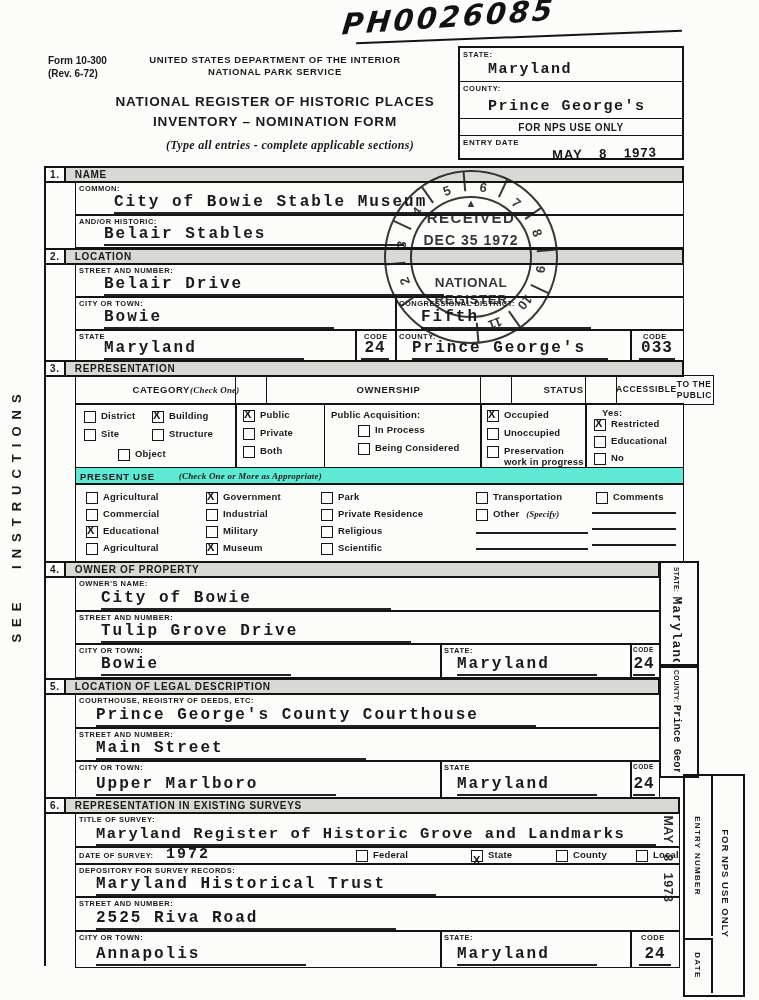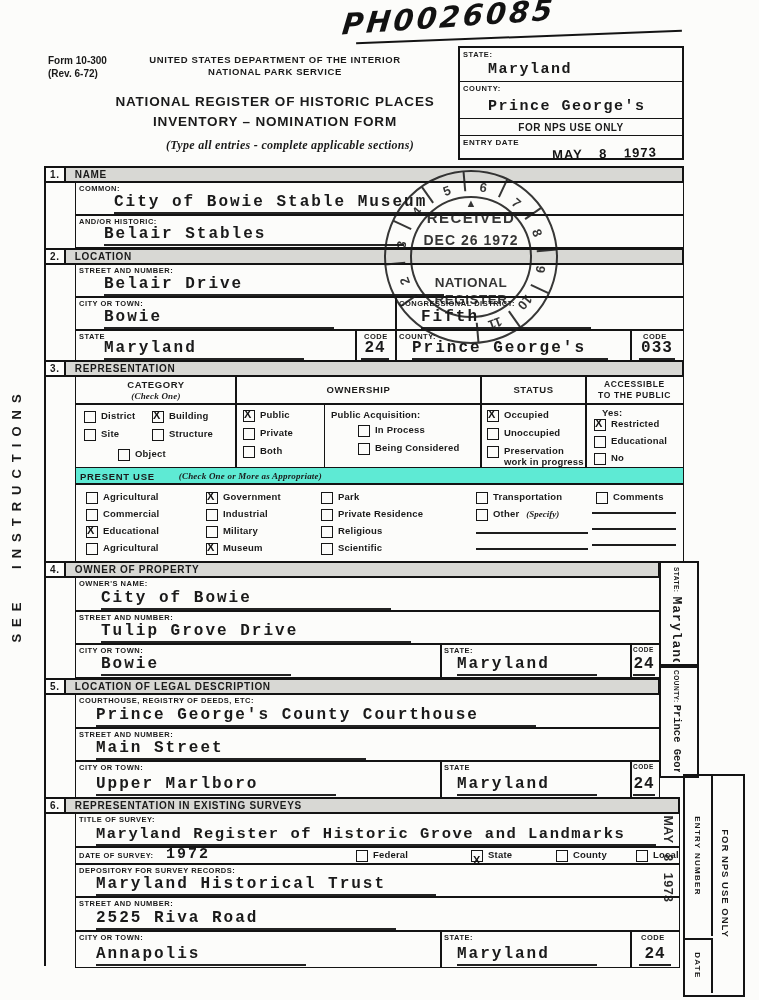--- a/index.html
+++ b/index.html
@@ -44,22 +44,22 @@
   .fval.center{text-align:center;letter-spacing:1px;}
   .fval.noline{border-bottom:none;}
   
   .cb{position:absolute;display:flex;align-items:flex-start;gap:5px;}
   .cbx{width:10px;height:10px;border:1.6px solid #161616;position:relative;flex:none;}
   .cb[data-checked="true"] .cbx::after{content:"X";position:absolute;left:0px;top:-3px;
         font:700 11px "Liberation Sans",sans-serif;color:#131313;}
   .cb.lowx[data-checked="true"] .cbx::after{left:1px;top:3px;}
   .cbl{font:700 9.5px "Liberation Sans",sans-serif;letter-spacing:.2px;line-height:1.15;}
   .cbsuf{font:italic 700 9px "Liberation Serif",serif;margin-left:2px;}
-  .hcell{position:absolute;border:1.6px solid #141414;display:flex;flex-direction:column;
-        align-items:center;justify-content:center;font:700 9.5px "Liberation Sans",sans-serif;letter-spacing:.6px;line-height:1.3;}
+  .hcell{position:absolute;border:1.6px solid #141414;display:flex;flex-direction:row;
+        align-items:center;justify-content:center;font:700 9.5px "Liberation Sans",sans-serif;letter-spacing:.6px;line-height:1.3;padding-left:30px;}
   .hsub{font:italic 700 9px "Liberation Serif",serif;letter-spacing:.2px;}
   .cell{position:absolute;border:1.6px solid #141414;}
   .minilab{position:absolute;font:700 9.5px "Liberation Sans",sans-serif;letter-spacing:.2px;}
   .blank{position:absolute;border-bottom:2px solid #1d1d1d;}
   
   .rstamp{position:absolute;left:384px;top:170px;width:174px;height:174px;opacity:.88;z-index:5;}
   .rs-outer{position:absolute;inset:0;border:2.2px solid #1c1c1c;border-radius:50%;}
   .rs-inner{position:absolute;inset:26px;border:2px solid #1c1c1c;border-radius:50%;}
   .rs-arrow{position:absolute;left:0;right:0;top:27px;text-align:center;font-size:11px;}
   .rs-received{position:absolute;left:0;right:0;top:39px;text-align:center;font:700 15px "Liberation Sans",sans-serif;letter-spacing:1.5px;}
@@ -468,21 +468,21 @@
   </div>
   <div class="vstamp" style="left:656px;top:800px;width:24px;height:118px">
     <div class="vin" style="left:24px;width:118px;height:24px">MAY 8 1973</div>
   </div>
 
   <div class="rstamp">
     <div class="rs-outer"></div>
     <div class="rs-inner"></div>
     <div class="rs-arrow">▲</div>
     <div class="rs-received">RECEIVED</div>
-    <div class="rs-date">DEC 26 1972</div>
+    <div class="rs-date">DEC 35 1972</div>
     <div class="rs-org1">NATIONAL</div>
     <div class="rs-org2">REGISTER</div>
     <span class="rim" style="--a:-110deg">2</span>
     <span class="rim" style="--a:-80deg">3</span>
     <span class="rim" style="--a:-50deg">4</span>
     <span class="rim" style="--a:-20deg">5</span>
     <span class="rim" style="--a:10deg">6</span>
     <span class="rim" style="--a:40deg">7</span>
     <span class="rim" style="--a:70deg">8</span>
     <span class="rim" style="--a:100deg">9</span>

